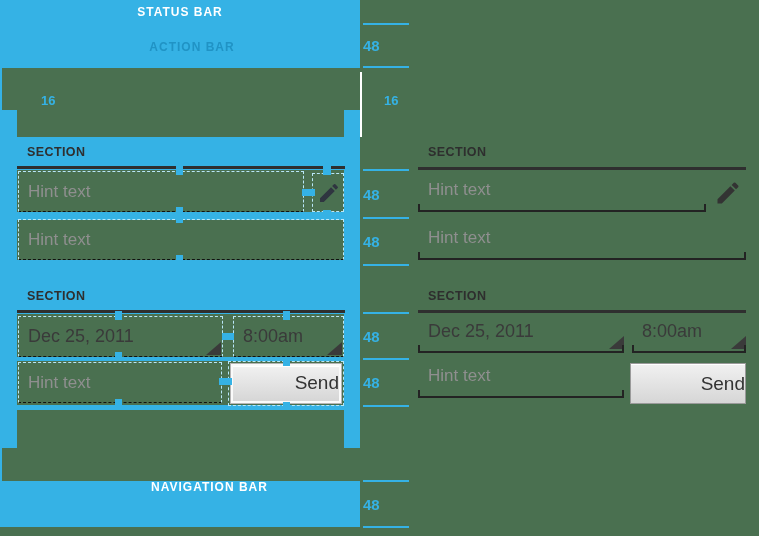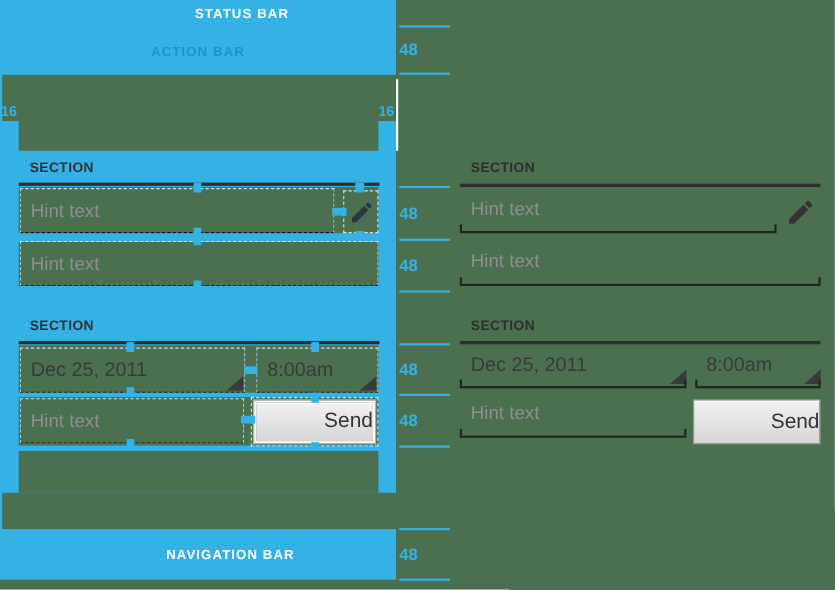--- a/index.html
+++ b/index.html
@@ -8,23 +8,23 @@
 
   .abs{position:absolute;}
 
   
   #mock-left{position:absolute;left:0;top:0;width:360px;height:527px;background:#35b2e5;}
   .green{position:absolute;background:#4a7050;}
 
   .bar-label{width:100%;text-align:center;color:#ffffff;font-weight:bold;
              font-size:12px;letter-spacing:1px;}
   .action-label{width:100%;text-align:center;color:#2093c5;font-weight:bold;
-             font-size:12px;letter-spacing:1px;}
-
-  .m16{position:absolute;color:#35b2e5;font-weight:bold;font-size:13px;}
+             font-size:12px;letter-spacing:1px;padding-left:12px;}
+
+  .m16{position:absolute;color:#35b2e5;font-weight:bold;font-size:13px;padding-left:40px;}
 
   .section-title{position:absolute;color:#2f2f2f;font-weight:bold;font-size:12.5px;letter-spacing:.4px;}
   .rule{position:absolute;height:3px;background:#2f2f2f;}
 
   .dashbox{position:absolute;border:1px dashed #b9e7f8;box-sizing:border-box;}
   .dashbox.blackbottom{border-bottom:1px dashed #111;}
   .fieldtext{display:block;padding-left:9px;color:#8f8f8f;font-size:17px;}
   .valuetext{display:block;padding-left:9px;color:#3a3a3a;font-size:18px;}
 
   .tick{position:absolute;background:#35b2e5;}
@@ -58,21 +58,21 @@
   .pencil-wrap{position:absolute;}
 </style>
 </head>
 <body>
 
 <div id="canvas">
 
   <div id="mock-left">
 
     <div class="abs" style="left:0;top:0;width:360px;height:23px;">
-      <div class="bar-label" style="margin-top:5px;margin-left:40px;">STATUS BAR</div>
+      <div class="bar-label" style="margin-top:5px;">STATUS BAR</div>
     </div>
 
     <div class="abs" style="left:0;top:23px;width:360px;height:45px;">
       <div class="action-label" style="margin-top:17px;">ACTION BAR</div>
     </div>
 
     <div class="green" style="left:2px;top:68px;width:358px;height:42px;"></div>
     <div class="green" style="left:17px;top:110px;width:327px;height:27px;"></div>
 
     <div class="m16" style="left:1px;top:93px;">16</div>
@@ -131,21 +131,21 @@
       <span>Send</span>
     </div>
     <div class="tick" style="left:283px;top:357px;width:7px;height:9px;"></div>
     <div class="tick" style="left:283px;top:402px;width:7px;height:9px;"></div>
     <div class="tick" style="left:219px;top:378px;width:13px;height:7px;"></div>
     <div class="tick" style="left:115px;top:399px;width:7px;height:9px;"></div>
 
     <div class="green" style="left:17px;top:410px;width:327px;height:38px;"></div>
     <div class="green" style="left:2px;top:448px;width:358px;height:33px;"></div>
 
-    <div class="abs" style="left:0;top:481px;width:419px;height:46px;">
+    <div class="abs" style="left:0;top:464px;width:419px;height:46px;">
       <div class="bar-label" style="margin-top:16px;">NAVIGATION BAR</div>
     </div>
   </div>
 
   <div class="white-line" style="left:360px;top:72px;width:2px;height:65px;"></div>
 
   <div class="mline" style="top:23px;"></div>
   <div class="mline" style="top:66px;"></div>
   <div class="mline" style="top:169px;"></div>
   <div class="mline" style="top:217px;"></div>

